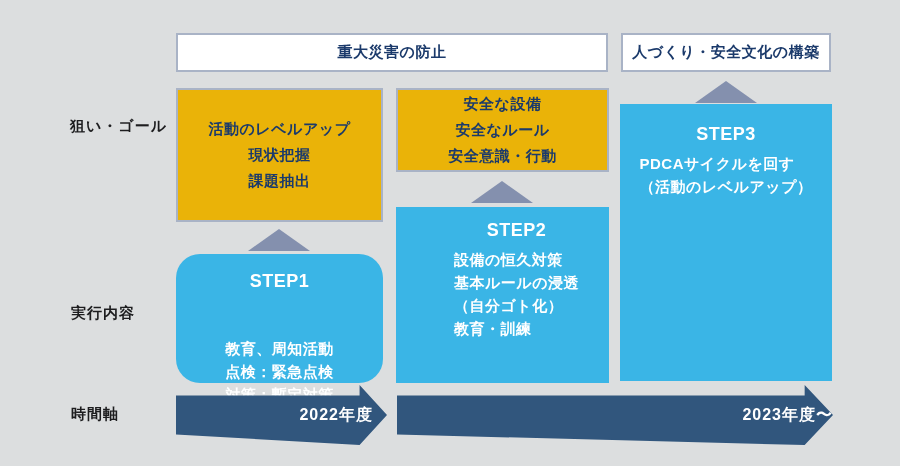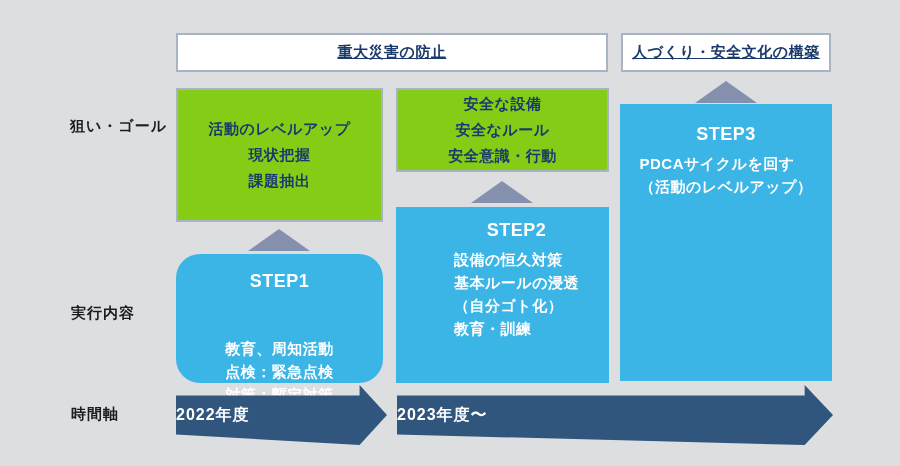--- a/index.html
+++ b/index.html
@@ -6,35 +6,35 @@
   .canvas{
     position:relative;width:900px;height:466px;
     background:#dcdedf;overflow:hidden;
     font-family:"Liberation Sans","DejaVu Sans",sans-serif;
   }
   
   .band{
     position:absolute;top:33px;height:39px;background:#ffffff;
     border:2px solid #a9b3c6;box-sizing:border-box;
     display:flex;align-items:center;justify-content:center;
-    color:#1b3a6b;font-size:15px;font-weight:bold;letter-spacing:.5px;text-decoration:underline;
+    color:#1b3a6b;font-size:15px;font-weight:bold;letter-spacing:.5px;
   }
   .band-a{left:176px;width:432px;}
   .band-b{left:621px;width:210px;}
   
   .row-label{
     position:absolute;color:#1d1d1f;font-size:15px;font-weight:bold;
     letter-spacing:1px;white-space:nowrap;
   }
   .row-label.goal{left:70px;top:117px;text-align:right;}
   .row-label.exec{left:71px;top:304px;}
   .row-label.time{left:71px;top:405px;}
   
   .goal-box{
-    position:absolute;background:#84cc16;border:2px solid #a9b3c6;
+    position:absolute;background:#eab308;border:2px solid #a9b3c6;
     box-sizing:border-box;display:flex;flex-direction:column;
     align-items:center;justify-content:center;
     color:#1b3a6b;font-size:15px;font-weight:bold;line-height:26px;
     letter-spacing:.5px;text-align:center;
   }
   .goal-box.g1{left:176px;top:88px;width:207px;height:134px;}
   .goal-box.g2{left:396px;top:88px;width:213px;height:84px;}
   
   .tri{
     position:absolute;width:0;height:0;
@@ -56,21 +56,21 @@
     font-size:18px;font-weight:bold;letter-spacing:.5px;line-height:24px;
   }
   .step-lines{
     display:inline-block;text-align:left;margin-top:6px;
     font-size:15px;font-weight:bold;line-height:23px;letter-spacing:.5px;
   }
   .step-box.s1 .step-lines{text-align:center;margin-top:44px;}
   
   .t-arrow{
     position:absolute;top:385px;height:60px;background:#31567d;
-    display:flex;align-items:center;justify-content:flex-start;
+    display:flex;align-items:center;justify-content:flex-end;
     color:#ffffff;font-size:16px;font-weight:bold;letter-spacing:1px;
   }
   .t-arrow.a1{
     left:176px;width:211px;padding-right:14px;box-sizing:border-box;
     clip-path:polygon(0 17.5%,87% 17.5%,87% 0,100% 50%,87% 100%,0 82.5%);
   }
   .t-arrow.a2{
     left:397px;width:436px;
     clip-path:polygon(0 17.5%,93.5% 17.5%,93.5% 0,100% 50%,93.5% 100%,0 82.5%);
   }

